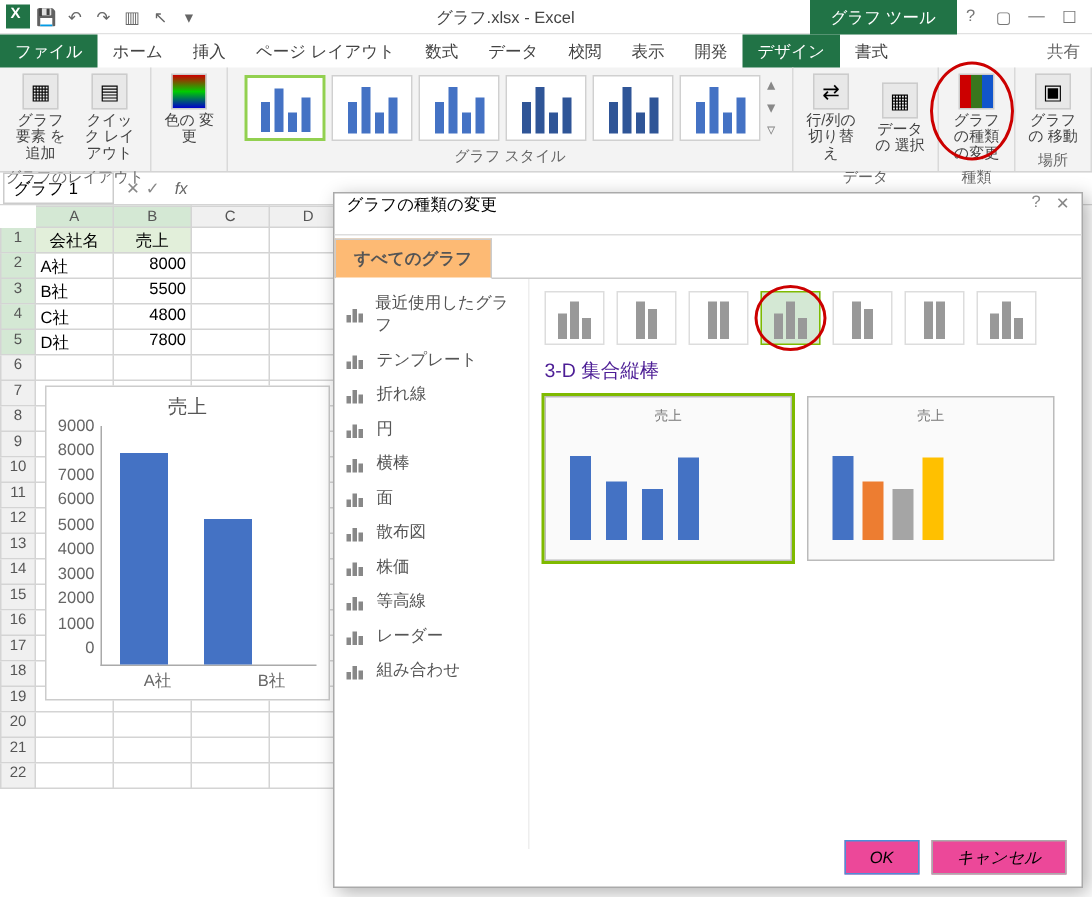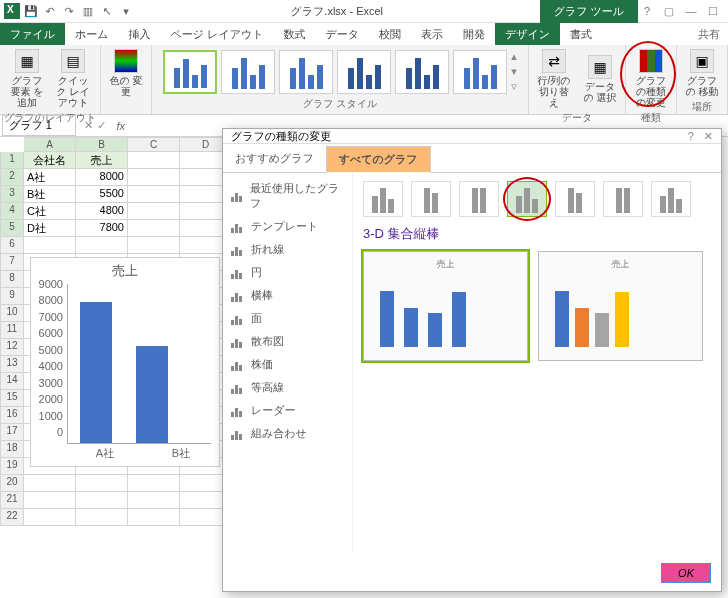--- a/index.html
+++ b/index.html
@@ -57,21 +57,21 @@
 
 .chartobj { position:absolute; left:30px; top:120px; width:190px; height:210px; background:#fff; border:1px solid #ccc; }
 .chartobj .ctitle { text-align:center; padding:4px; font-size:13px; color:#555; }
 .chartobj .plot { position:relative; height:160px; margin:0 8px 0 36px; border-left:1px solid #aaa; border-bottom:1px solid #aaa; display:flex; align-items:flex-end; gap:24px; padding:0 12px;}
 .chartobj .plot .bar { width:32px; background:#4472c4; }
 .chartobj .yticks { position:absolute; left:4px; top:20px; bottom:28px; width:28px; display:flex; flex-direction:column; justify-content:space-between; font-size:8px; color:#666; text-align:right;}
 .chartobj .xticks { display:flex; justify-content:space-around; font-size:9px; color:#666; padding:2px 0 0 36px;}
 
 
 .dialog { position:absolute; left:222px; top:128px; width:500px; height:464px; background:#fff; border:1px solid #aaa; box-shadow:3px 3px 12px rgba(0,0,0,.3); }
-.dialog .dtitle { height:15px; display:flex; align-items:center; padding:0 8px; border-bottom:1px solid #ddd; }
+.dialog .dtitle { height:28px; display:flex; padding:0 8px; border-bottom:1px solid #ddd; }
 .dialog .dtitle span:first-child { flex:1; }
 .dialog .dtitle .dctrl { display:flex; gap:10px; color:#888; }
 .dialog .dtabs { display:flex; border-bottom:1px solid #ccc; margin-top:2px;}
 .dialog .dtabs .dt { padding:5px 12px; color:#555; }
 .dialog .dtabs .dt.active { border:1px solid #ccc; border-bottom:1px solid #fff; margin-bottom:-1px; background:#fdba74;font-weight:bold; }
 .dialog .dbody { display:flex; height:380px; }
 .dialog .catlist { width:130px; border-right:1px solid #eee; padding:4px 0; }
 .dialog .catlist .cat { display:flex; align-items:center; gap:6px; padding:4px 8px; color:#555; }
 .dialog .catlist .cat.sel { background:#92d050; color:#fff; }
 .dialog .catlist .cat .ci { width:14px; height:12px; display:inline-flex; align-items:flex-end; gap:1px; }
@@ -440,21 +440,20 @@
 
 <div class="dialog">
   <div class="dtitle">
     <span>グラフの種類の変更</span>
     <span class="dctrl">
         <span>?</span>
         <span>✕</span>
       </span>
   </div>
   <div class="dtabs">
-    <div class="dt">おすすめグラフ</div>
     <div class="dt active">すべてのグラフ</div>
   </div>
   <div class="dbody">
     <div class="catlist" id="catlist">
         <div class="cat">
           <span class="ci">
             <i style="height: 5px;"></i>
             <i style="height: 9px;"></i>
             <i style="height: 6px;"></i>
           </span>
@@ -594,14 +593,15 @@
             <div style="width:14px;height:54%;background:#ed7d31"></div>
             <div style="width:14px;height:47%;background:#a5a5a5"></div>
             <div style="width:14px;height:76%;background:#ffc000"></div>
           </div>
         </div>
       </div>
     </div>
   </div>
   <div class="dbuttons">
     <button class="ok">OK</button>
+    <button>キャンセル</button>
   </div>
 </div>
 
 </body></html>

